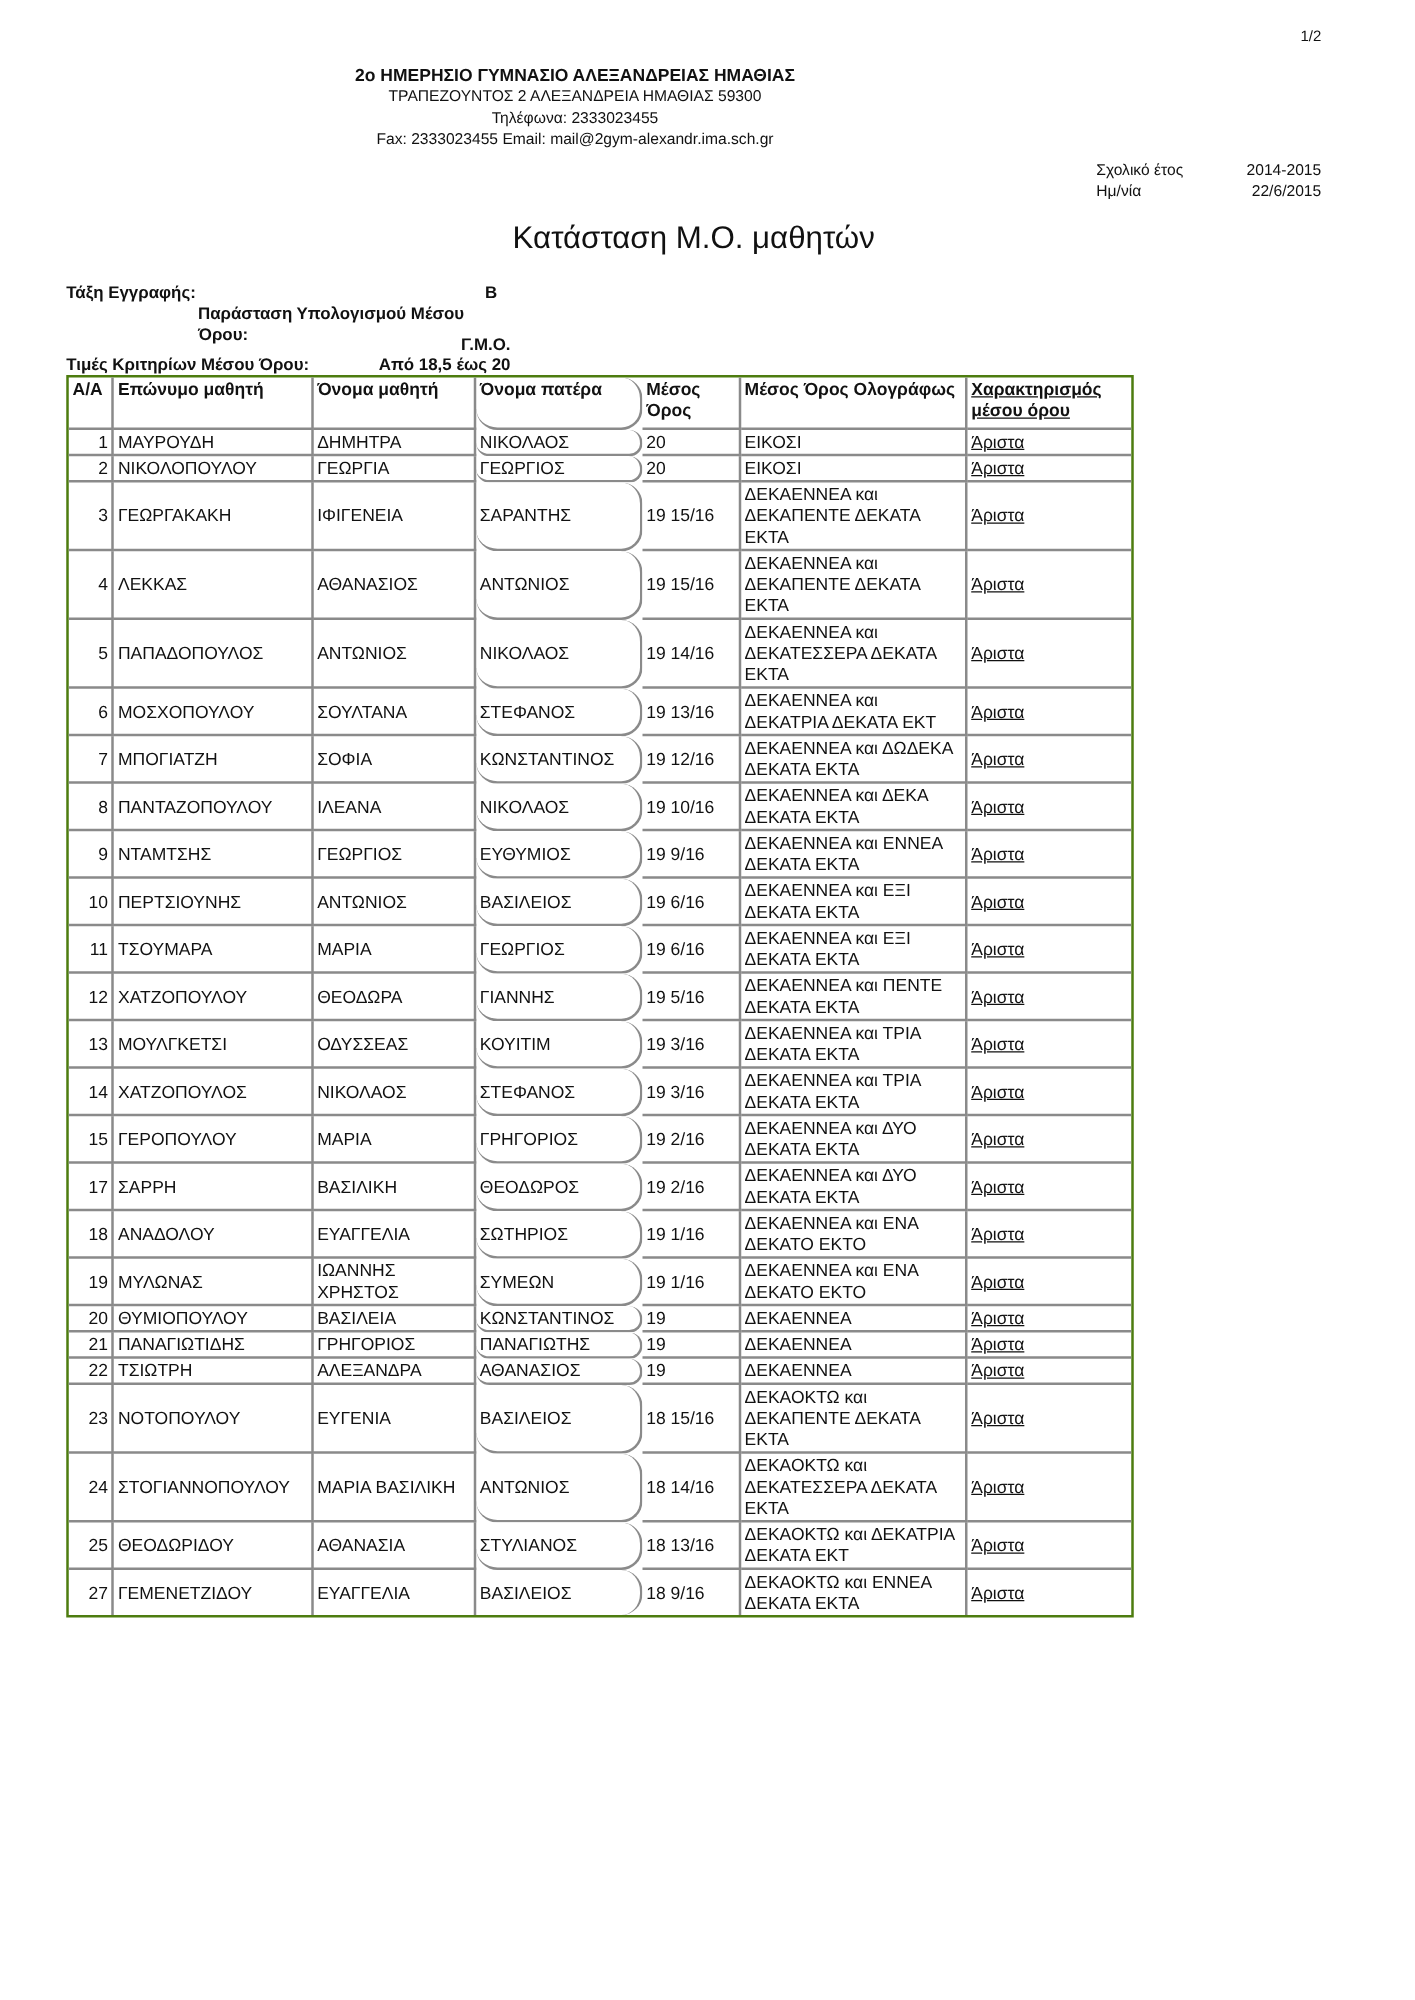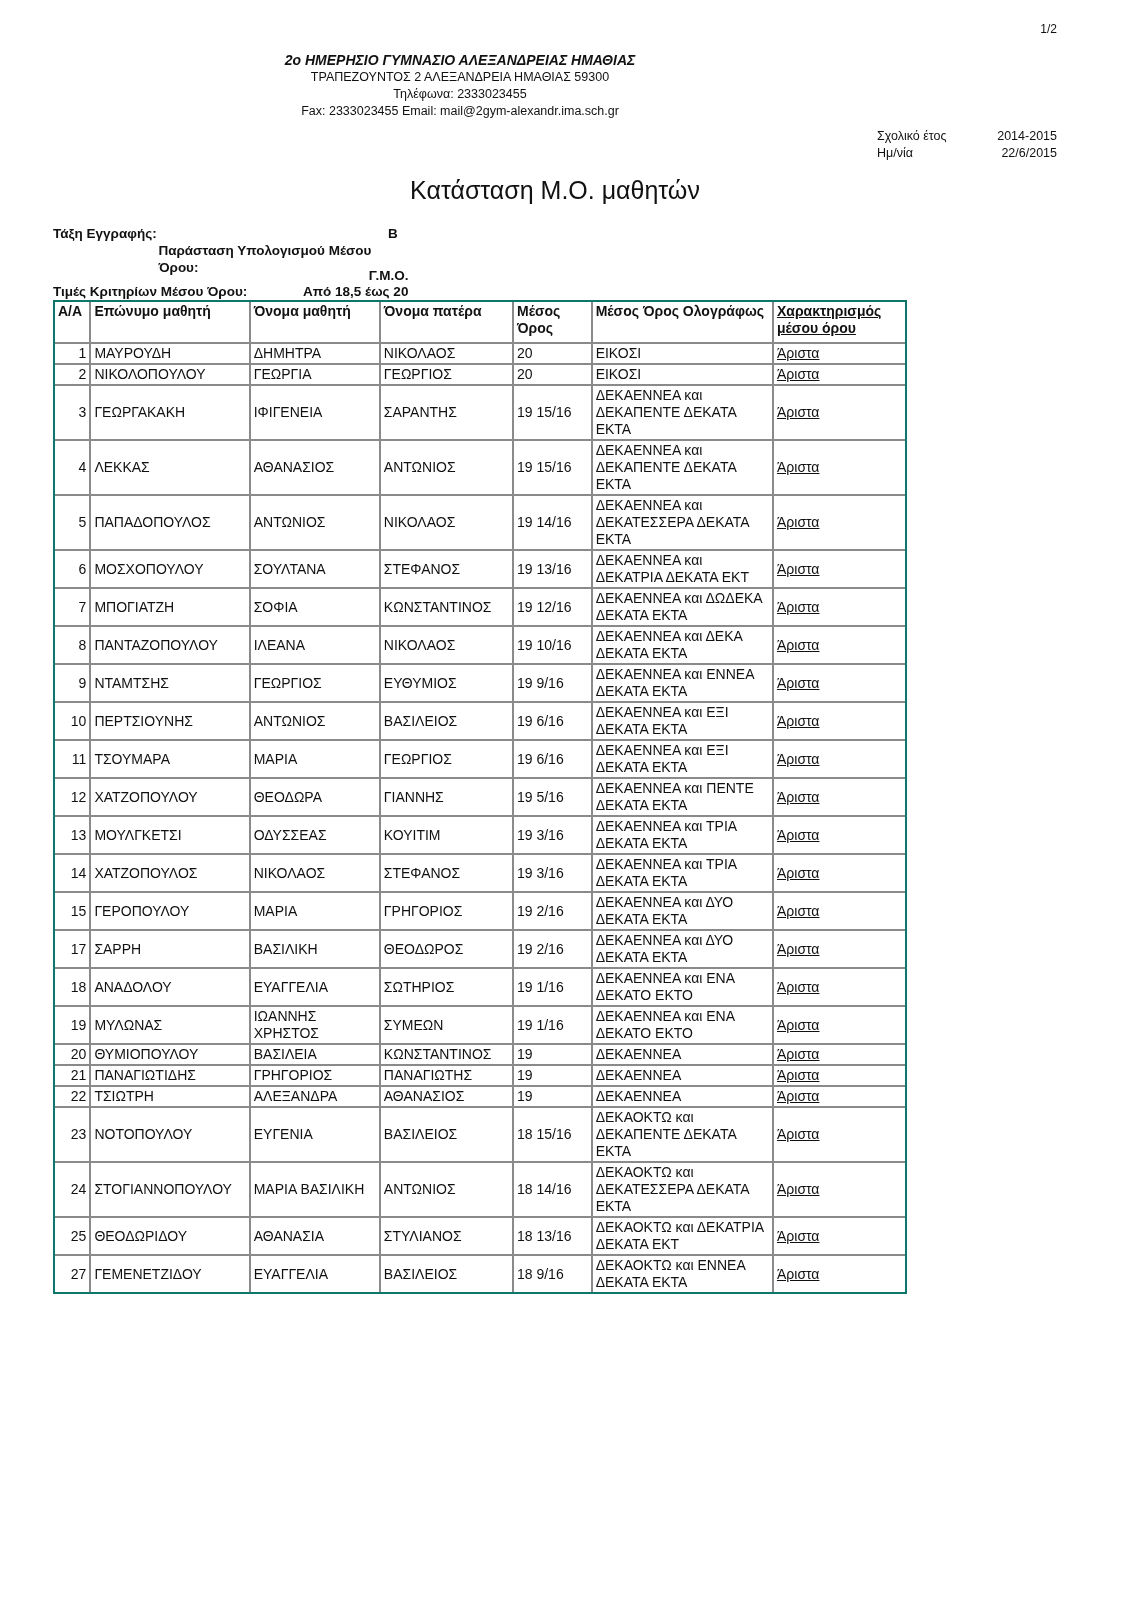--- a/index.html
+++ b/index.html
@@ -2,47 +2,47 @@
 <html><head>
   <meta charset="utf-8">
   <style>
     html, body { margin: 0; padding: 0; background: #ffffff; }
     body {
       width: 1132px; height: 1600px; position: relative; overflow: hidden;
       font-family: "Liberation Sans", "DejaVu Sans", sans-serif; color: #111;
     }
     .page-num { position: absolute; top: 22px; right: 75px; font-size: 12px; }
     .school-header { position: absolute; top: 52px; left: 250px; width: 420px; text-align: center; }
-    .school-name { font-weight: bold; font-size: 14px; line-height: 17px; font-style: italic; }
+    .school-name { font-weight: bold; font-size: 14px; line-height: 17px; }
     .school-line { font-size: 12.5px; line-height: 17px; }
     .meta { position: absolute; top: 128px; right: 75px; font-size: 12.5px; }
     .meta-row { display: flex; line-height: 17px; }
     .meta-label { width: 100px; }
     .meta-value { width: 80px; text-align: right; }
     .title { position: absolute; top: 176px; left: 0; width: 1110px; text-align: center; font-size: 25px; }
     .criteria { position: absolute; top: 222px; left: 53px; font-weight: bold; font-size: 13.5px; }
     .crit-row { display: flex; align-items: flex-end; }
     .crit-label { width: 250px; line-height: 17px; }
     .crit-value { line-height: 17px; }
     .report-table {
       position: absolute; top: 300px; left: 53px; width: 854px;
       border-collapse: separate; border-spacing: 0;
-      border: 2px solid #0f766e; font-size: 14px;
+      border: 2px solid #4d7c0f; font-size: 14px;
     }
     .report-table th, .report-table td {
       border-right: 2px solid #8a8a8a; border-bottom: 2px solid #8a8a8a;
       padding: 1px 3px; vertical-align: middle; line-height: 17px;
     }
     .report-table th:last-child, .report-table td:last-child { border-right: none; text-decoration: underline; }
     .report-table tbody tr:last-child td { border-bottom: none; }
     .report-table th { font-weight: bold; text-align: left; vertical-align: top; height: 38px; }
     .c-aa { width: 29px; text-align: right; }
     .c-surname { width: 152px; }
     .c-name { width: 124px; }
-    .c-father { width: 126px; }
+    .c-father { width: 126px; border-radius: 17px; }
     .c-avg { width: 72px; }
     .c-words { width: 177px; margin-top: 36px; }
     .c-grade { width: 126px; }
     .report-table td.c-aa { text-align: right; }
   </style>
 </head>
 <body>
 
 <div class="page-num">1/2</div>
 

